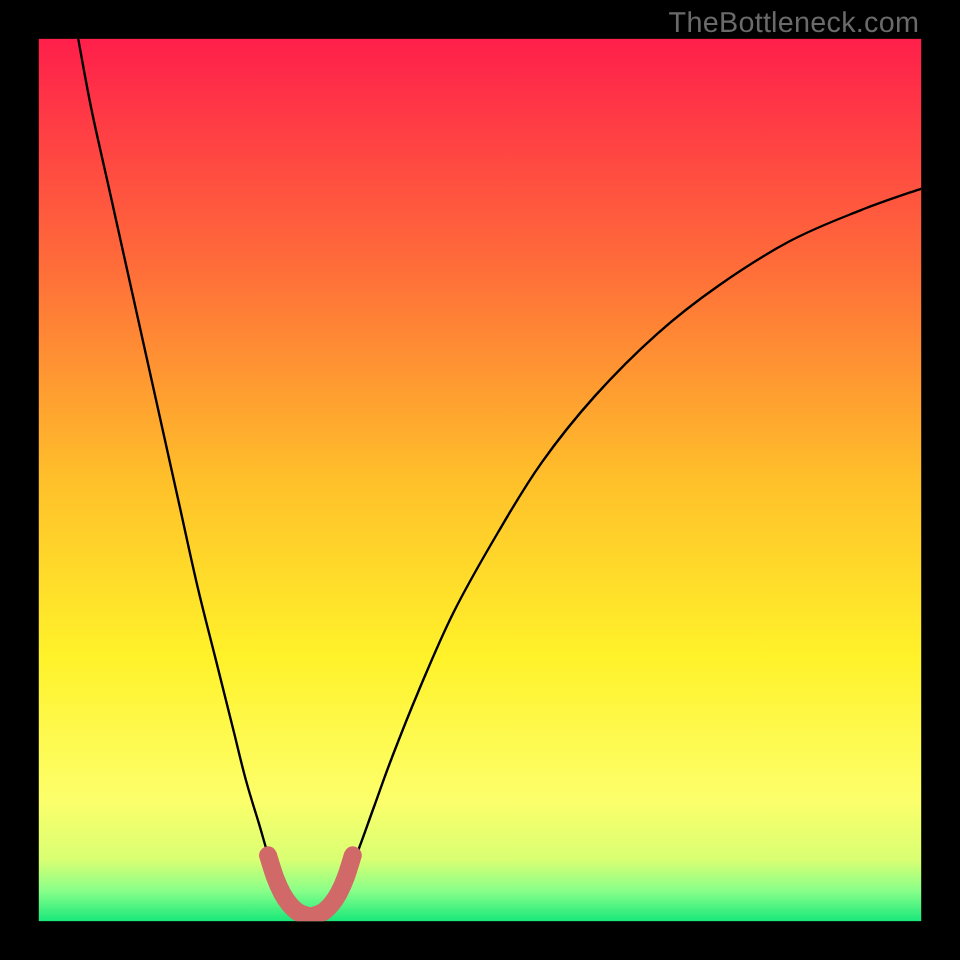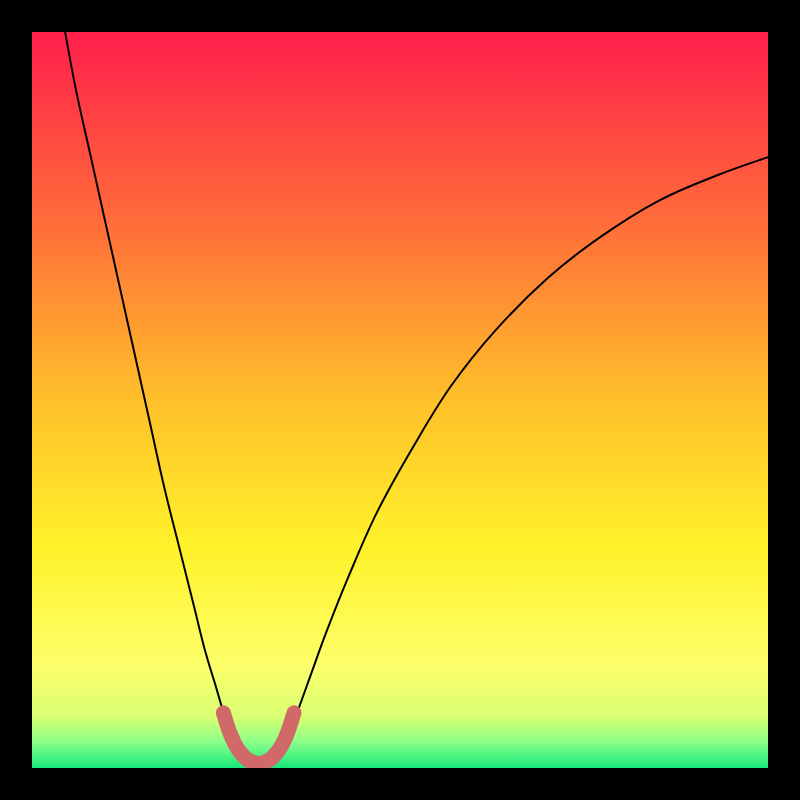--- a/index.html
+++ b/index.html
@@ -37,20 +37,21 @@
     letter-spacing: 0.2px;
   }
   svg {
     display: block;
   }
 </style>
 </head>
 <body>
 
 <div class="frame">
+  <div class="watermark">TheBottleneck.com</div>
   <div class="plot-area">
     <svg id="chart-svg" width="736" height="736" viewBox="0 0 736 736" preserveAspectRatio="none">
       <defs>
         <linearGradient id="bg-grad" x1="0" y1="0" x2="0" y2="1">
             <stop offset="0%" stop-color="#ff1f4b"></stop>
             <stop offset="25%" stop-color="#ff6a3a"></stop>
             <stop offset="50%" stop-color="#ffc02a"></stop>
             <stop offset="70%" stop-color="#fff22a"></stop>
             <stop offset="86%" stop-color="#fdff6a"></stop>
             <stop offset="93%" stop-color="#d9ff73"></stop>

